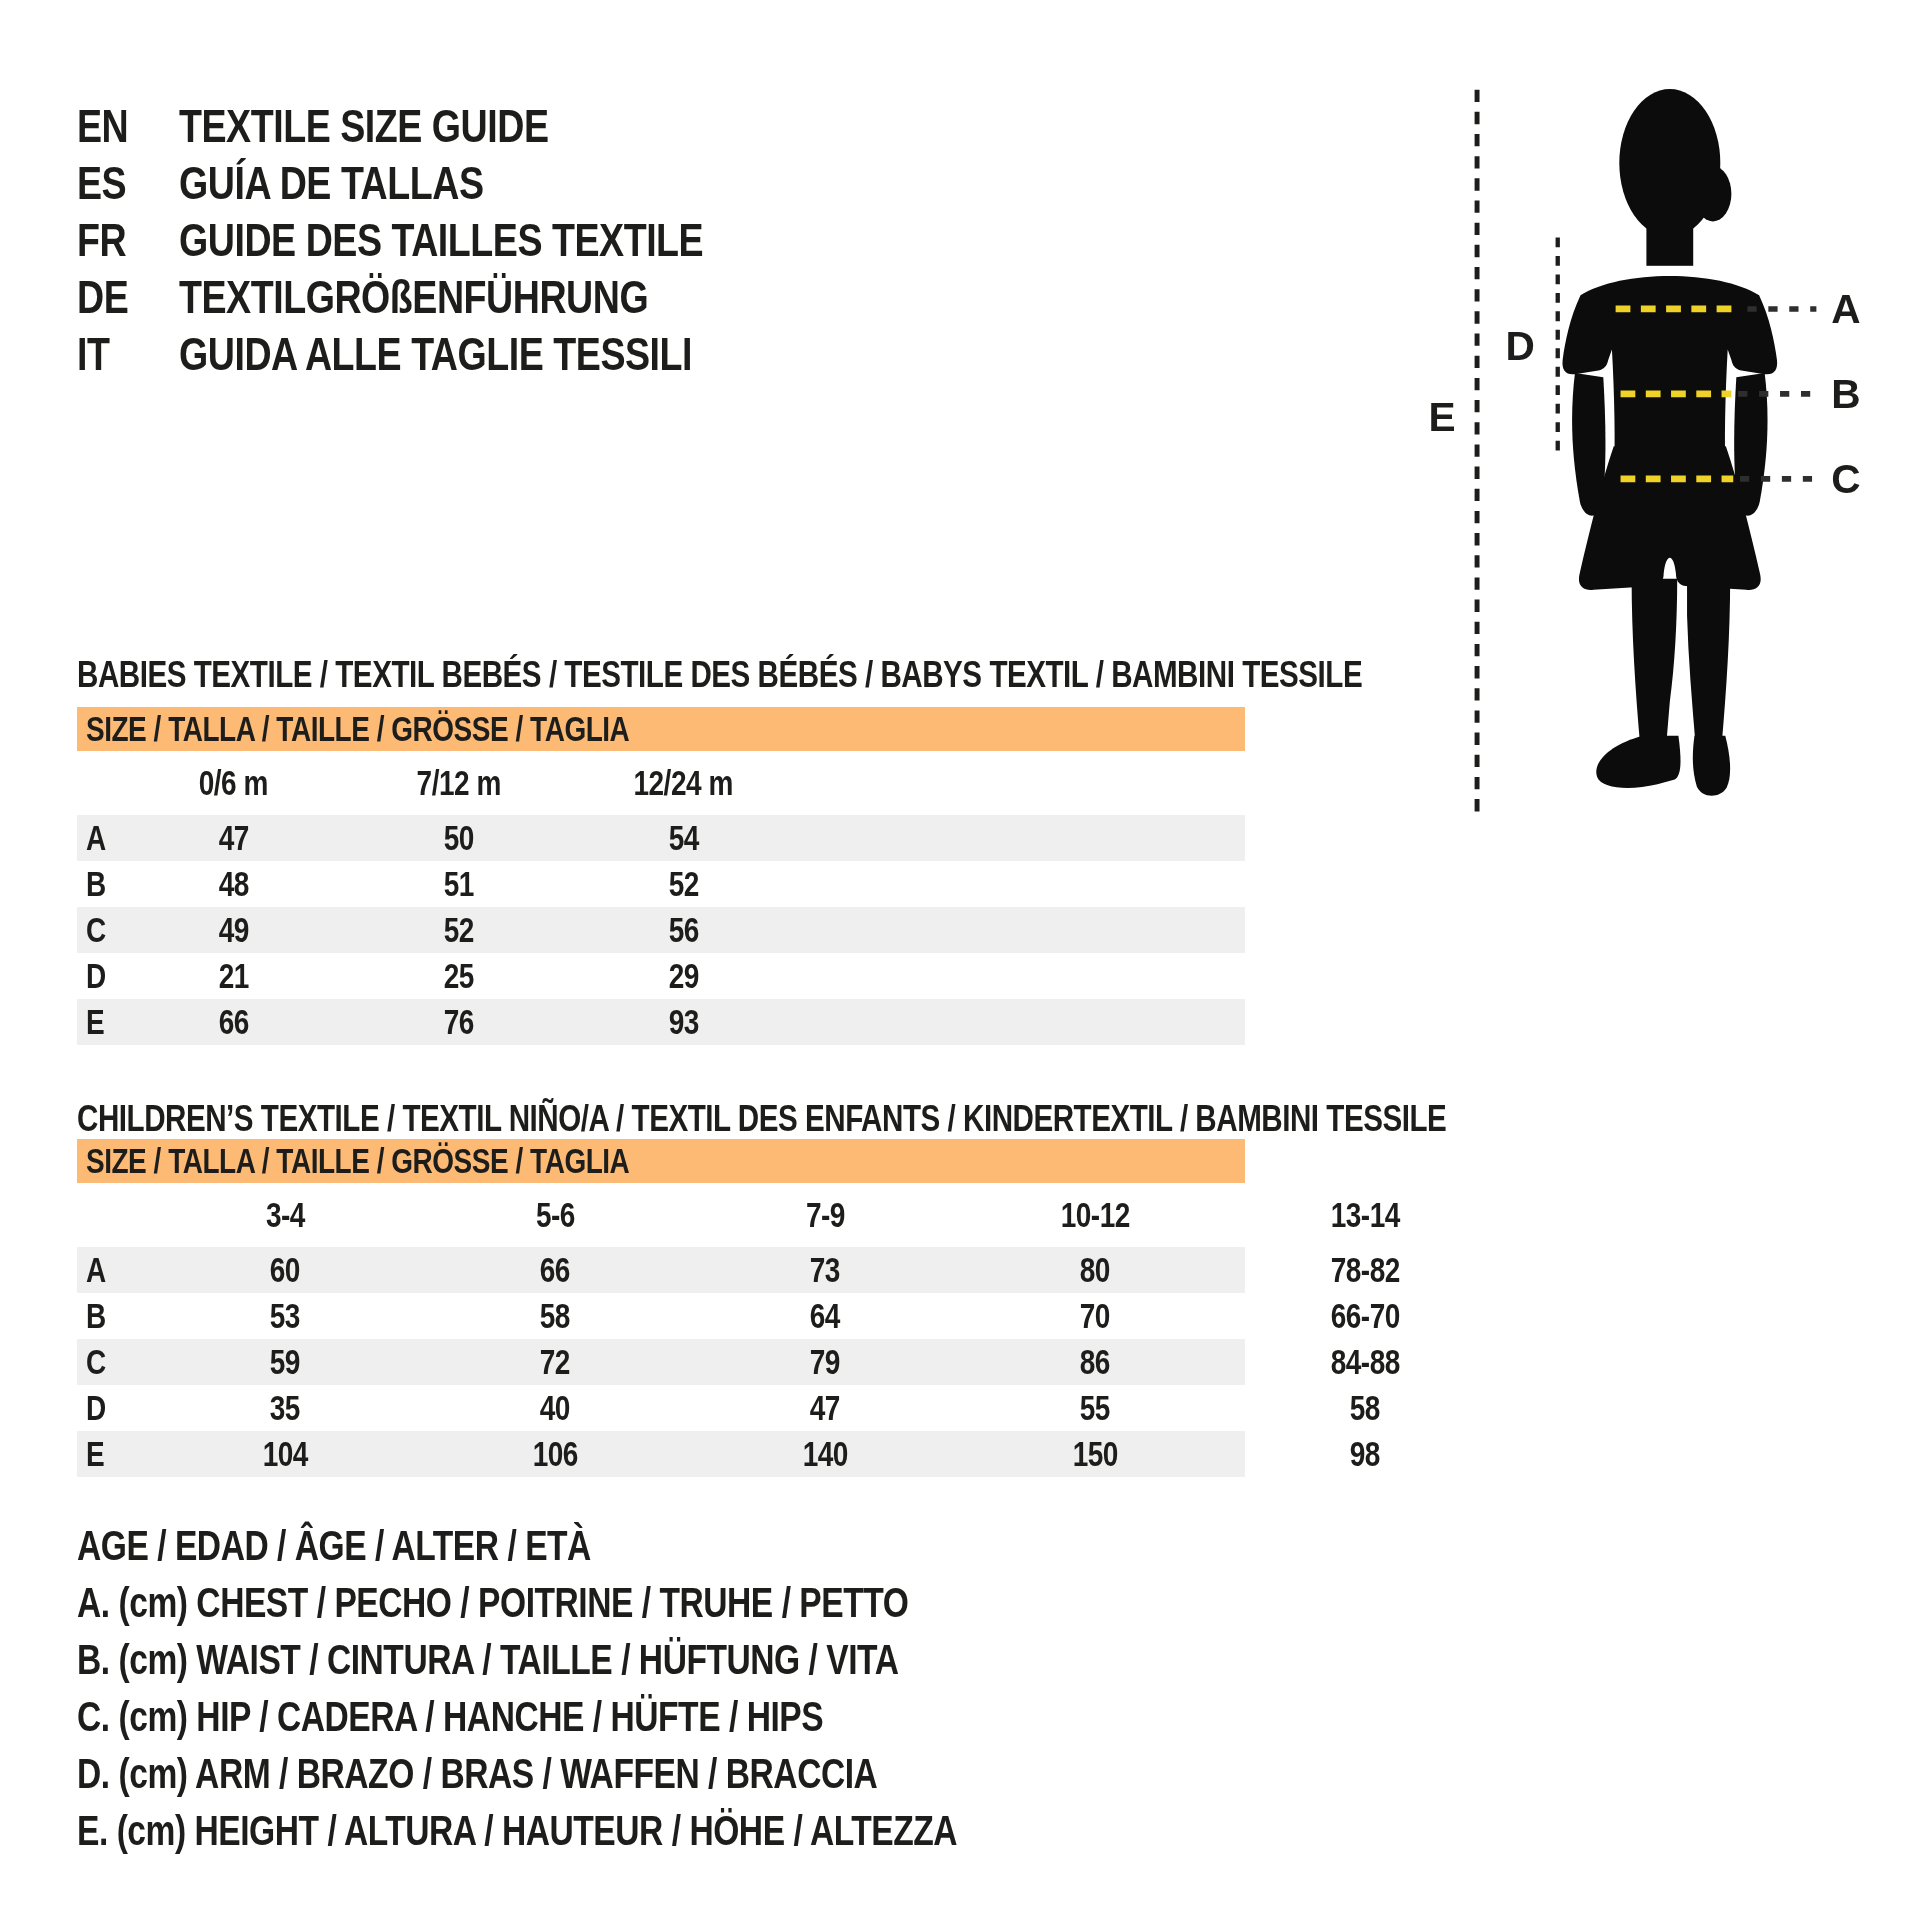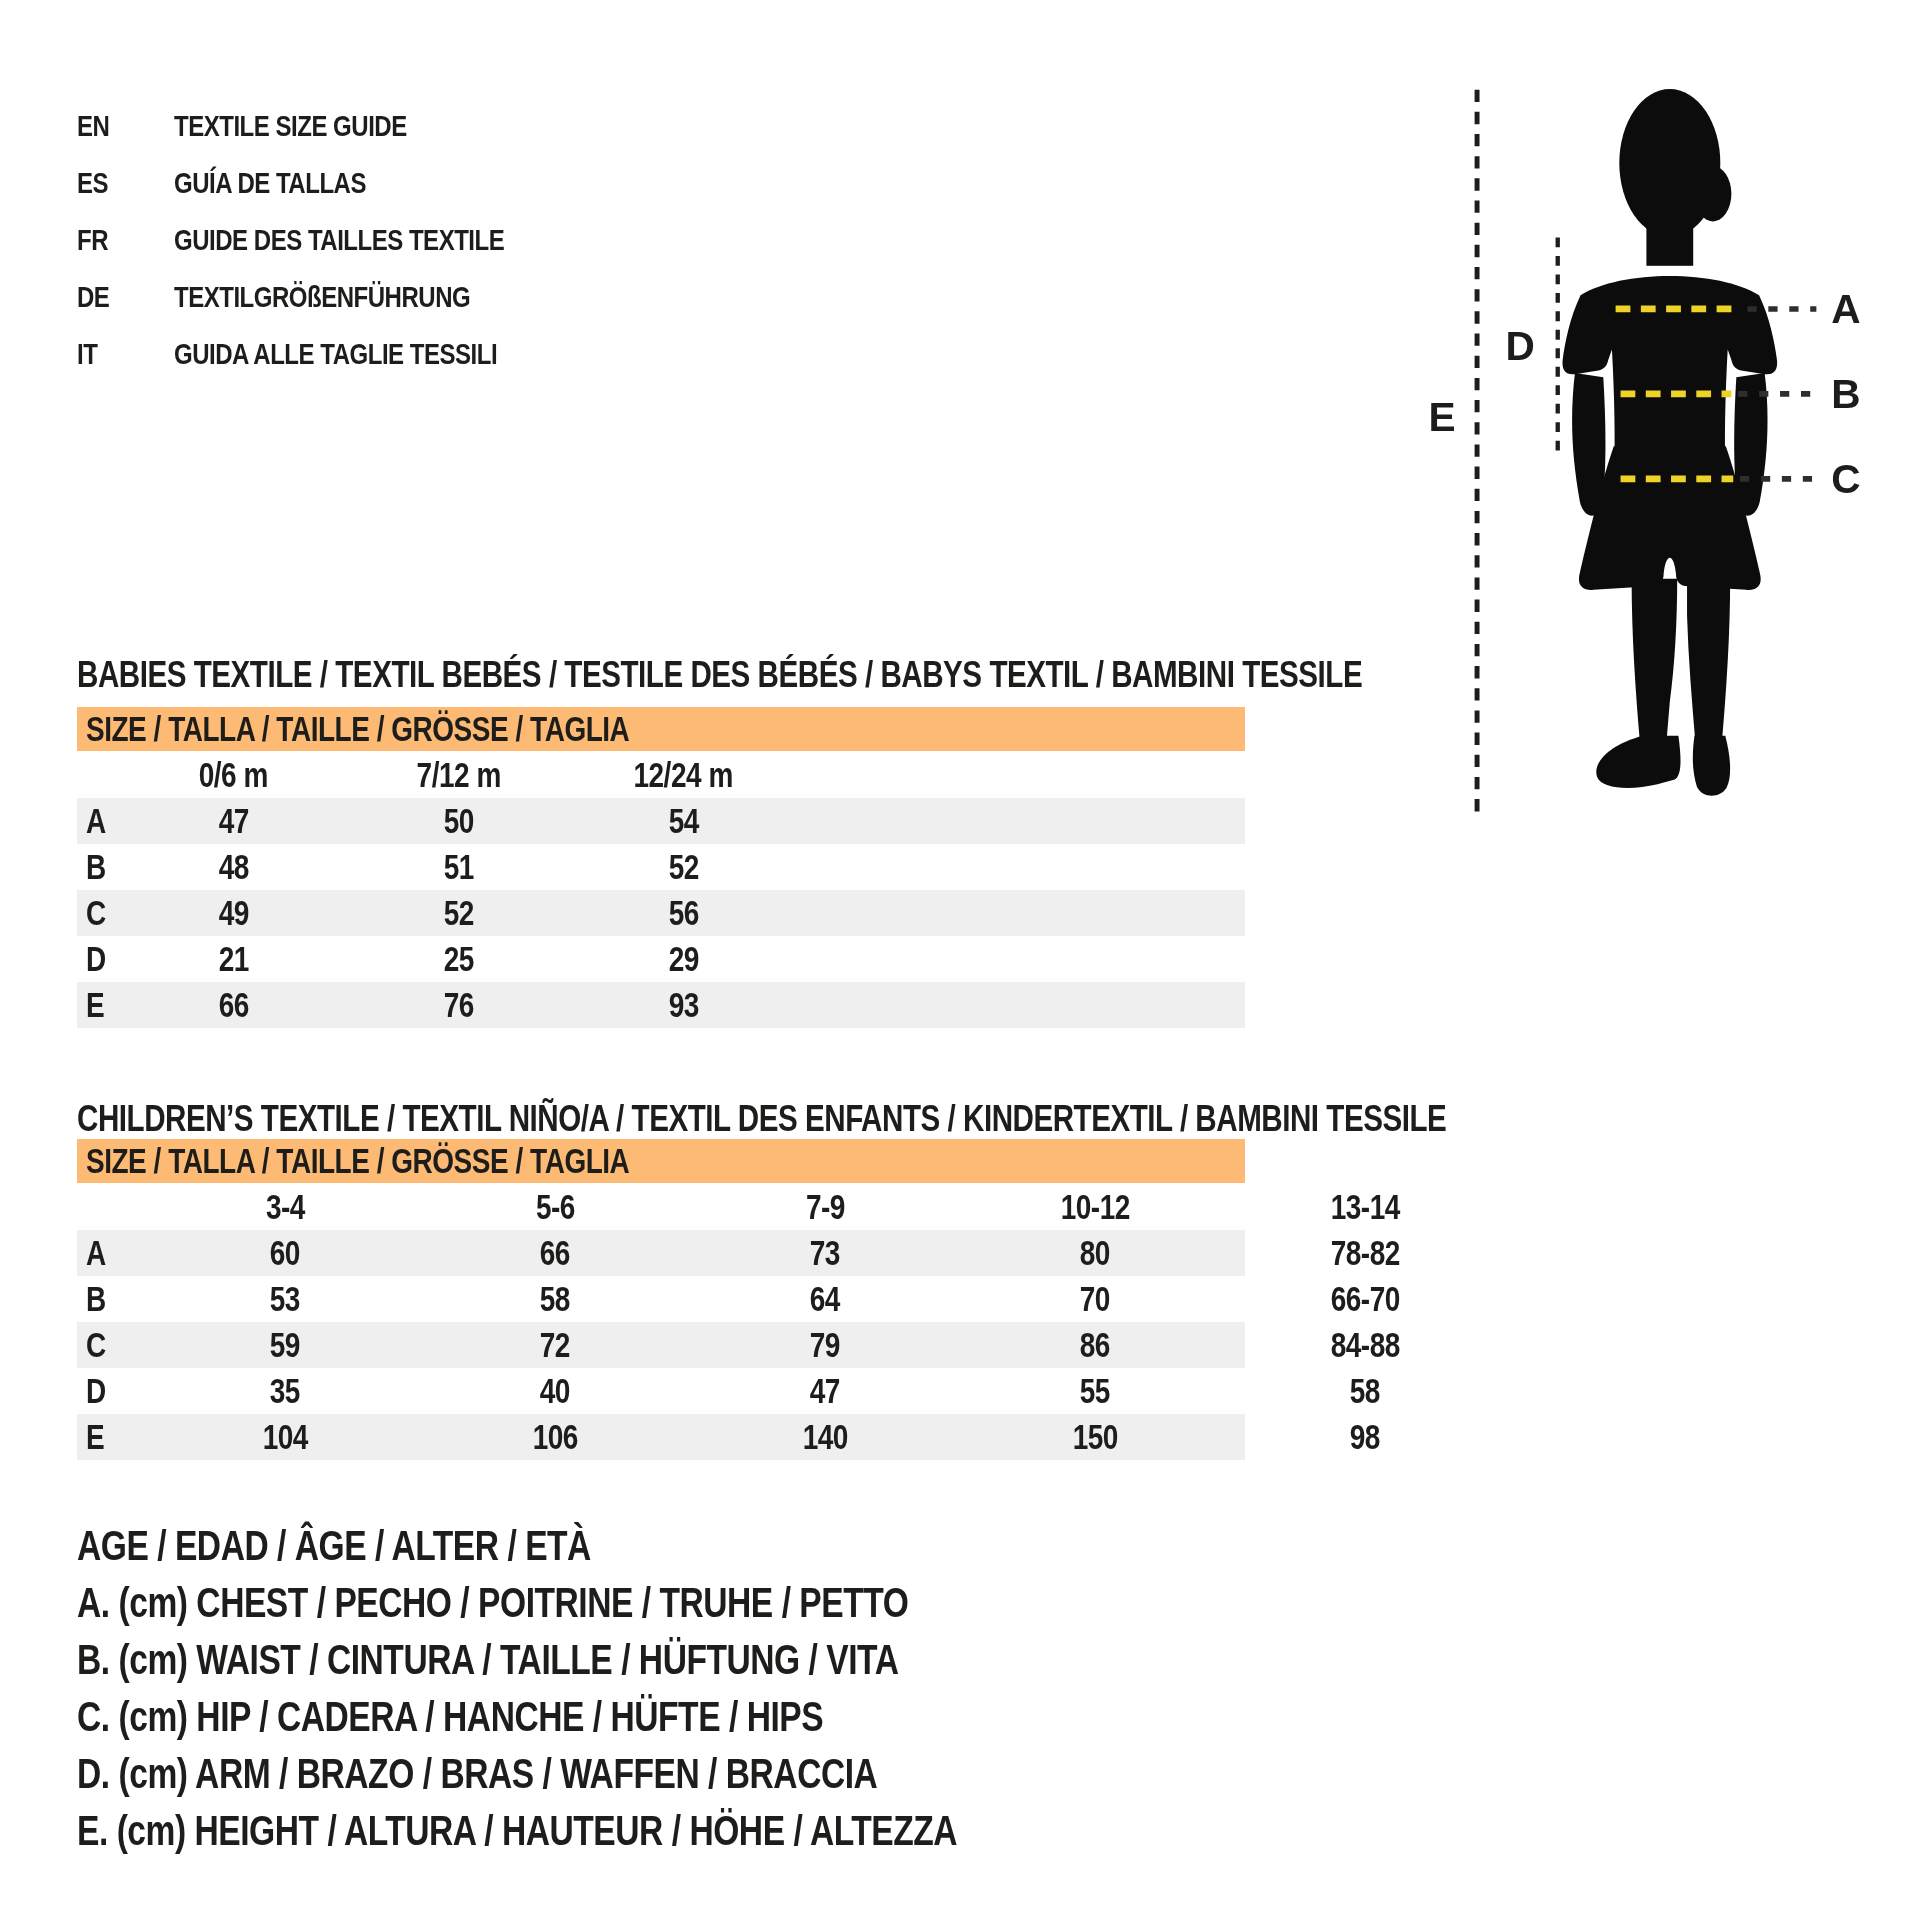--- a/index.html
+++ b/index.html
@@ -5,37 +5,37 @@
   html,body{margin:0;padding:0;width:1926px;height:1926px;background:#ffffff;overflow:hidden;}
   *{box-sizing:border-box;}
   .page{position:relative;width:1926px;height:1926px;background:#fff;
         font-family:"Liberation Sans","DejaVu Sans",sans-serif;color:#1d1d1b;font-weight:700;}
   
   .cx{display:inline-block;transform:scaleX(0.8);transform-origin:0 50%;white-space:nowrap;letter-spacing:-0.6px;}
   .cxc{display:inline-block;transform:scaleX(0.8);transform-origin:50% 50%;white-space:nowrap;letter-spacing:-0.6px;}
 
   
   .langs{position:absolute;left:77px;top:97px;}
-  .lang-row{height:57px;line-height:57px;font-size:30px;}
+  .lang-row{height:57px;line-height:57px;font-size:47px;}
   .lang-code{display:inline-block;width:89px;vertical-align:top;}
   .lang-label{vertical-align:top;}
 
   
   .figure{position:absolute;left:1405px;top:49px;width:521px;height:776px;}
 
   
   .sec-title{position:absolute;left:77px;font-size:37px;line-height:41px;}
 
   
   .tbl{position:absolute;left:77px;width:1168px;}
   .size-bar{height:44px;background:#fdba74;line-height:44px;font-size:35px;padding-left:8.6px;}
   .hdr-row,.data-row{display:grid;align-items:center;font-size:35px;}
   .babies .hdr-row,.babies .data-row{grid-template-columns:44px 225px 225px 225px 1fr;}
   .kids .hdr-row,.kids .data-row{grid-template-columns:49px 222px 222px 222px 222px 222px 1fr;gap:48px;}
-  .hdr-row{height:47px;}
+  .hdr-row{height:64px;}
   .data-row{height:46px;}
   .data-row.alt{background:#efefef;}
   .cell-c{text-align:center;}
   .row-label{padding-left:8.6px;}
 
   
   .legend{position:absolute;left:77px;top:1517px;}
   .legend-line{height:57px;line-height:57px;font-size:42px;}
 </style>
 </head>

